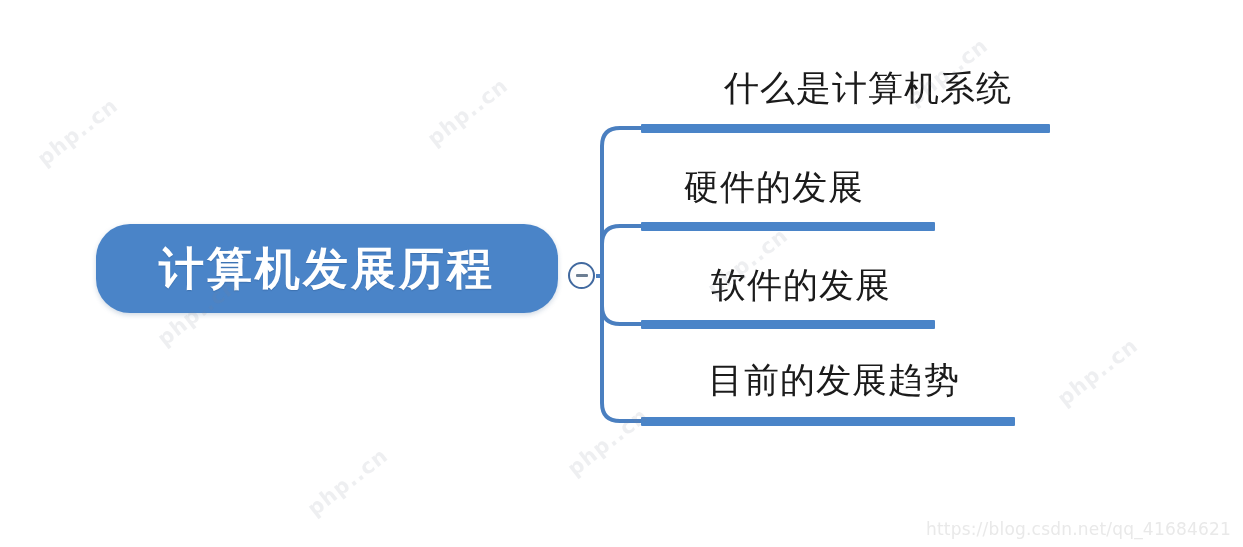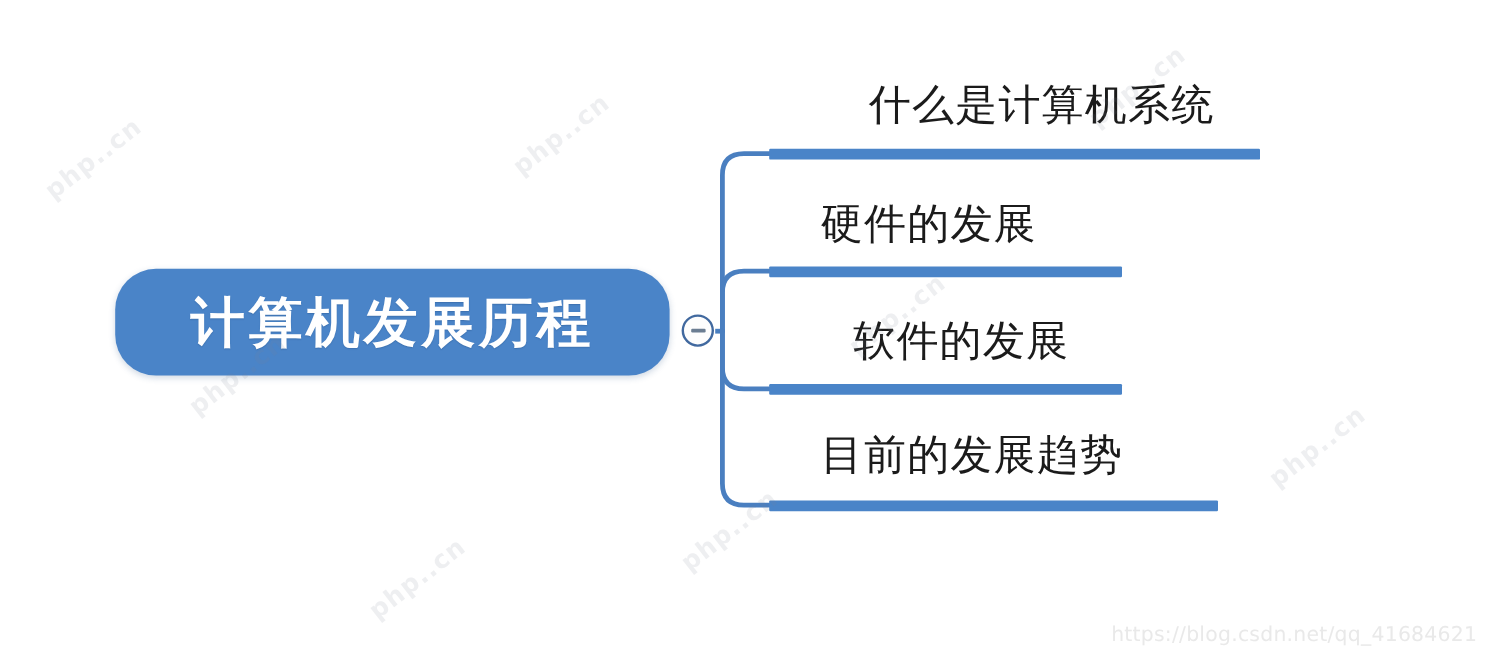--- a/index.html
+++ b/index.html
@@ -170,19 +170,19 @@
     <span class="branch-label" style="left:684px; top:170px;">硬件的发展</span>
     <span class="branch-bar" style="left:641px; top:222px; width:294px;"></span>
   </div>
 
   <div class="branch">
     <span class="branch-label" style="left:711px; top:268px;">软件的发展</span>
     <span class="branch-bar" style="left:641px; top:320px; width:294px;"></span>
   </div>
 
   <div class="branch">
-    <span class="branch-label" style="left:684px; top:363px;">目前的发展趋势</span>
+    <span class="branch-label" style="left:708px; top:363px;">目前的发展趋势</span>
     <span class="branch-bar" style="left:641px; top:417px; width:374px;"></span>
   </div>
 
   <div class="footer-wm">https://blog.csdn.net/qq_41684621</div>
 
 </div>
 
 </body></html>

